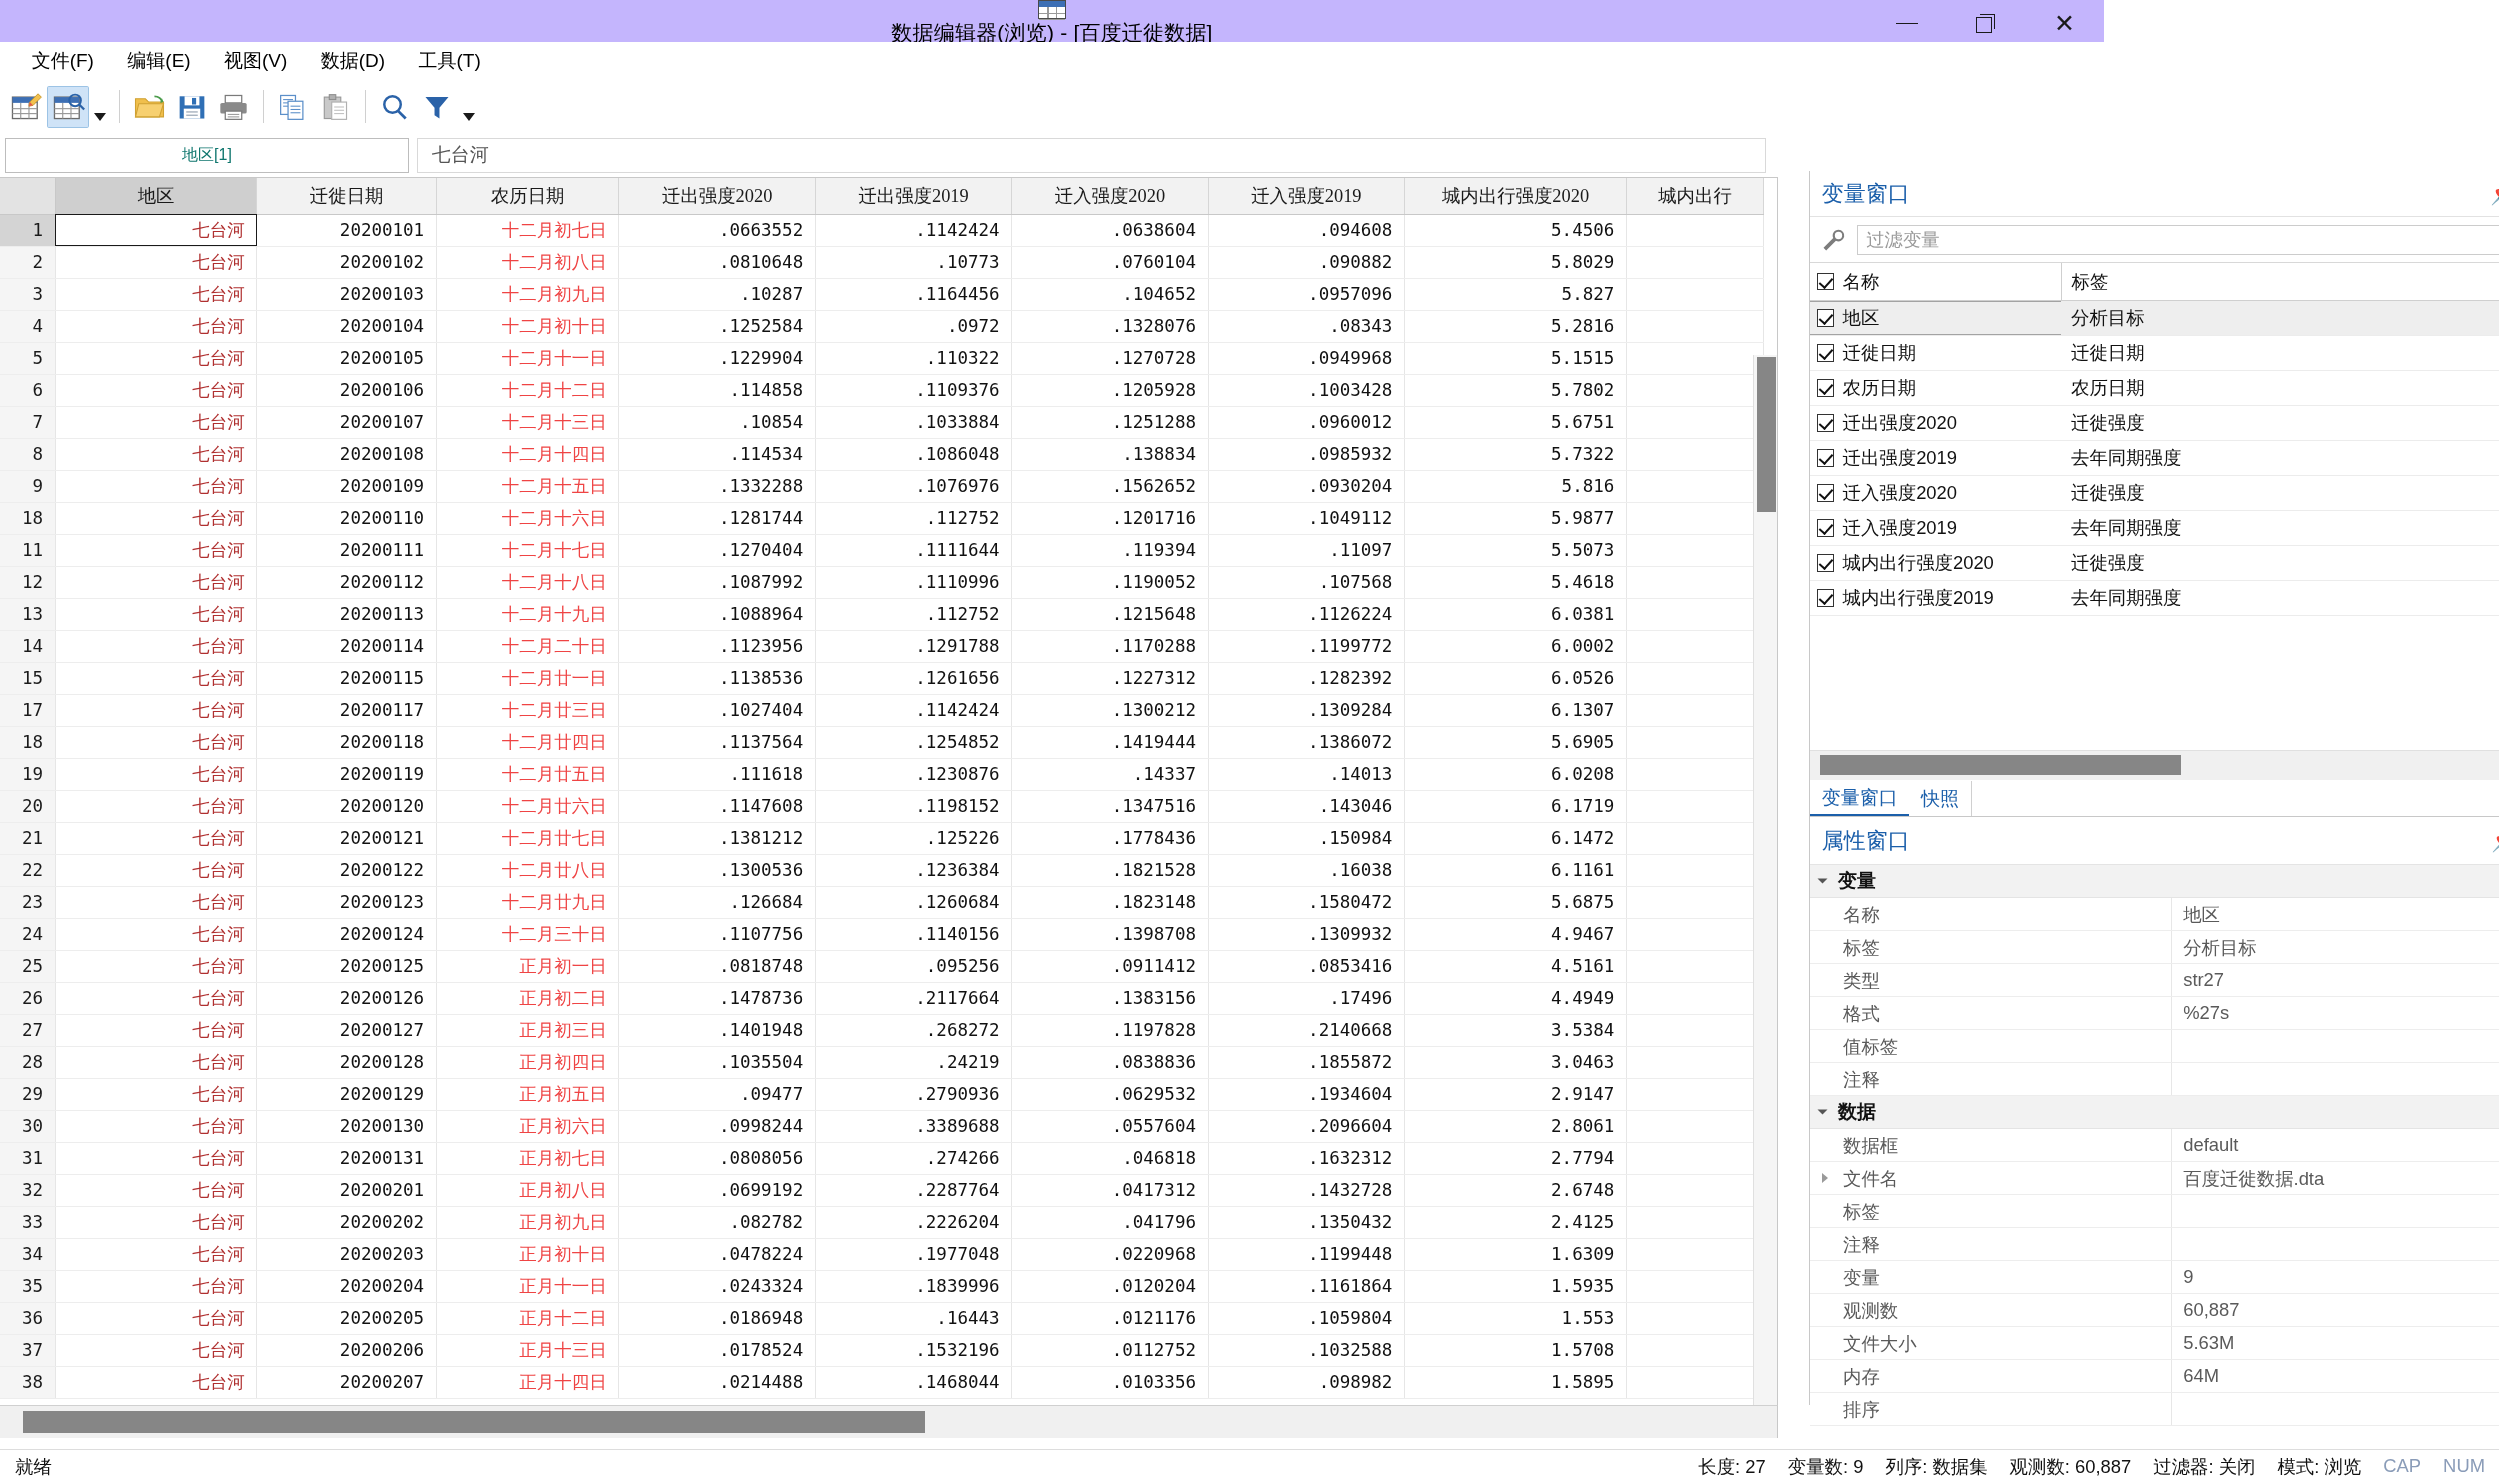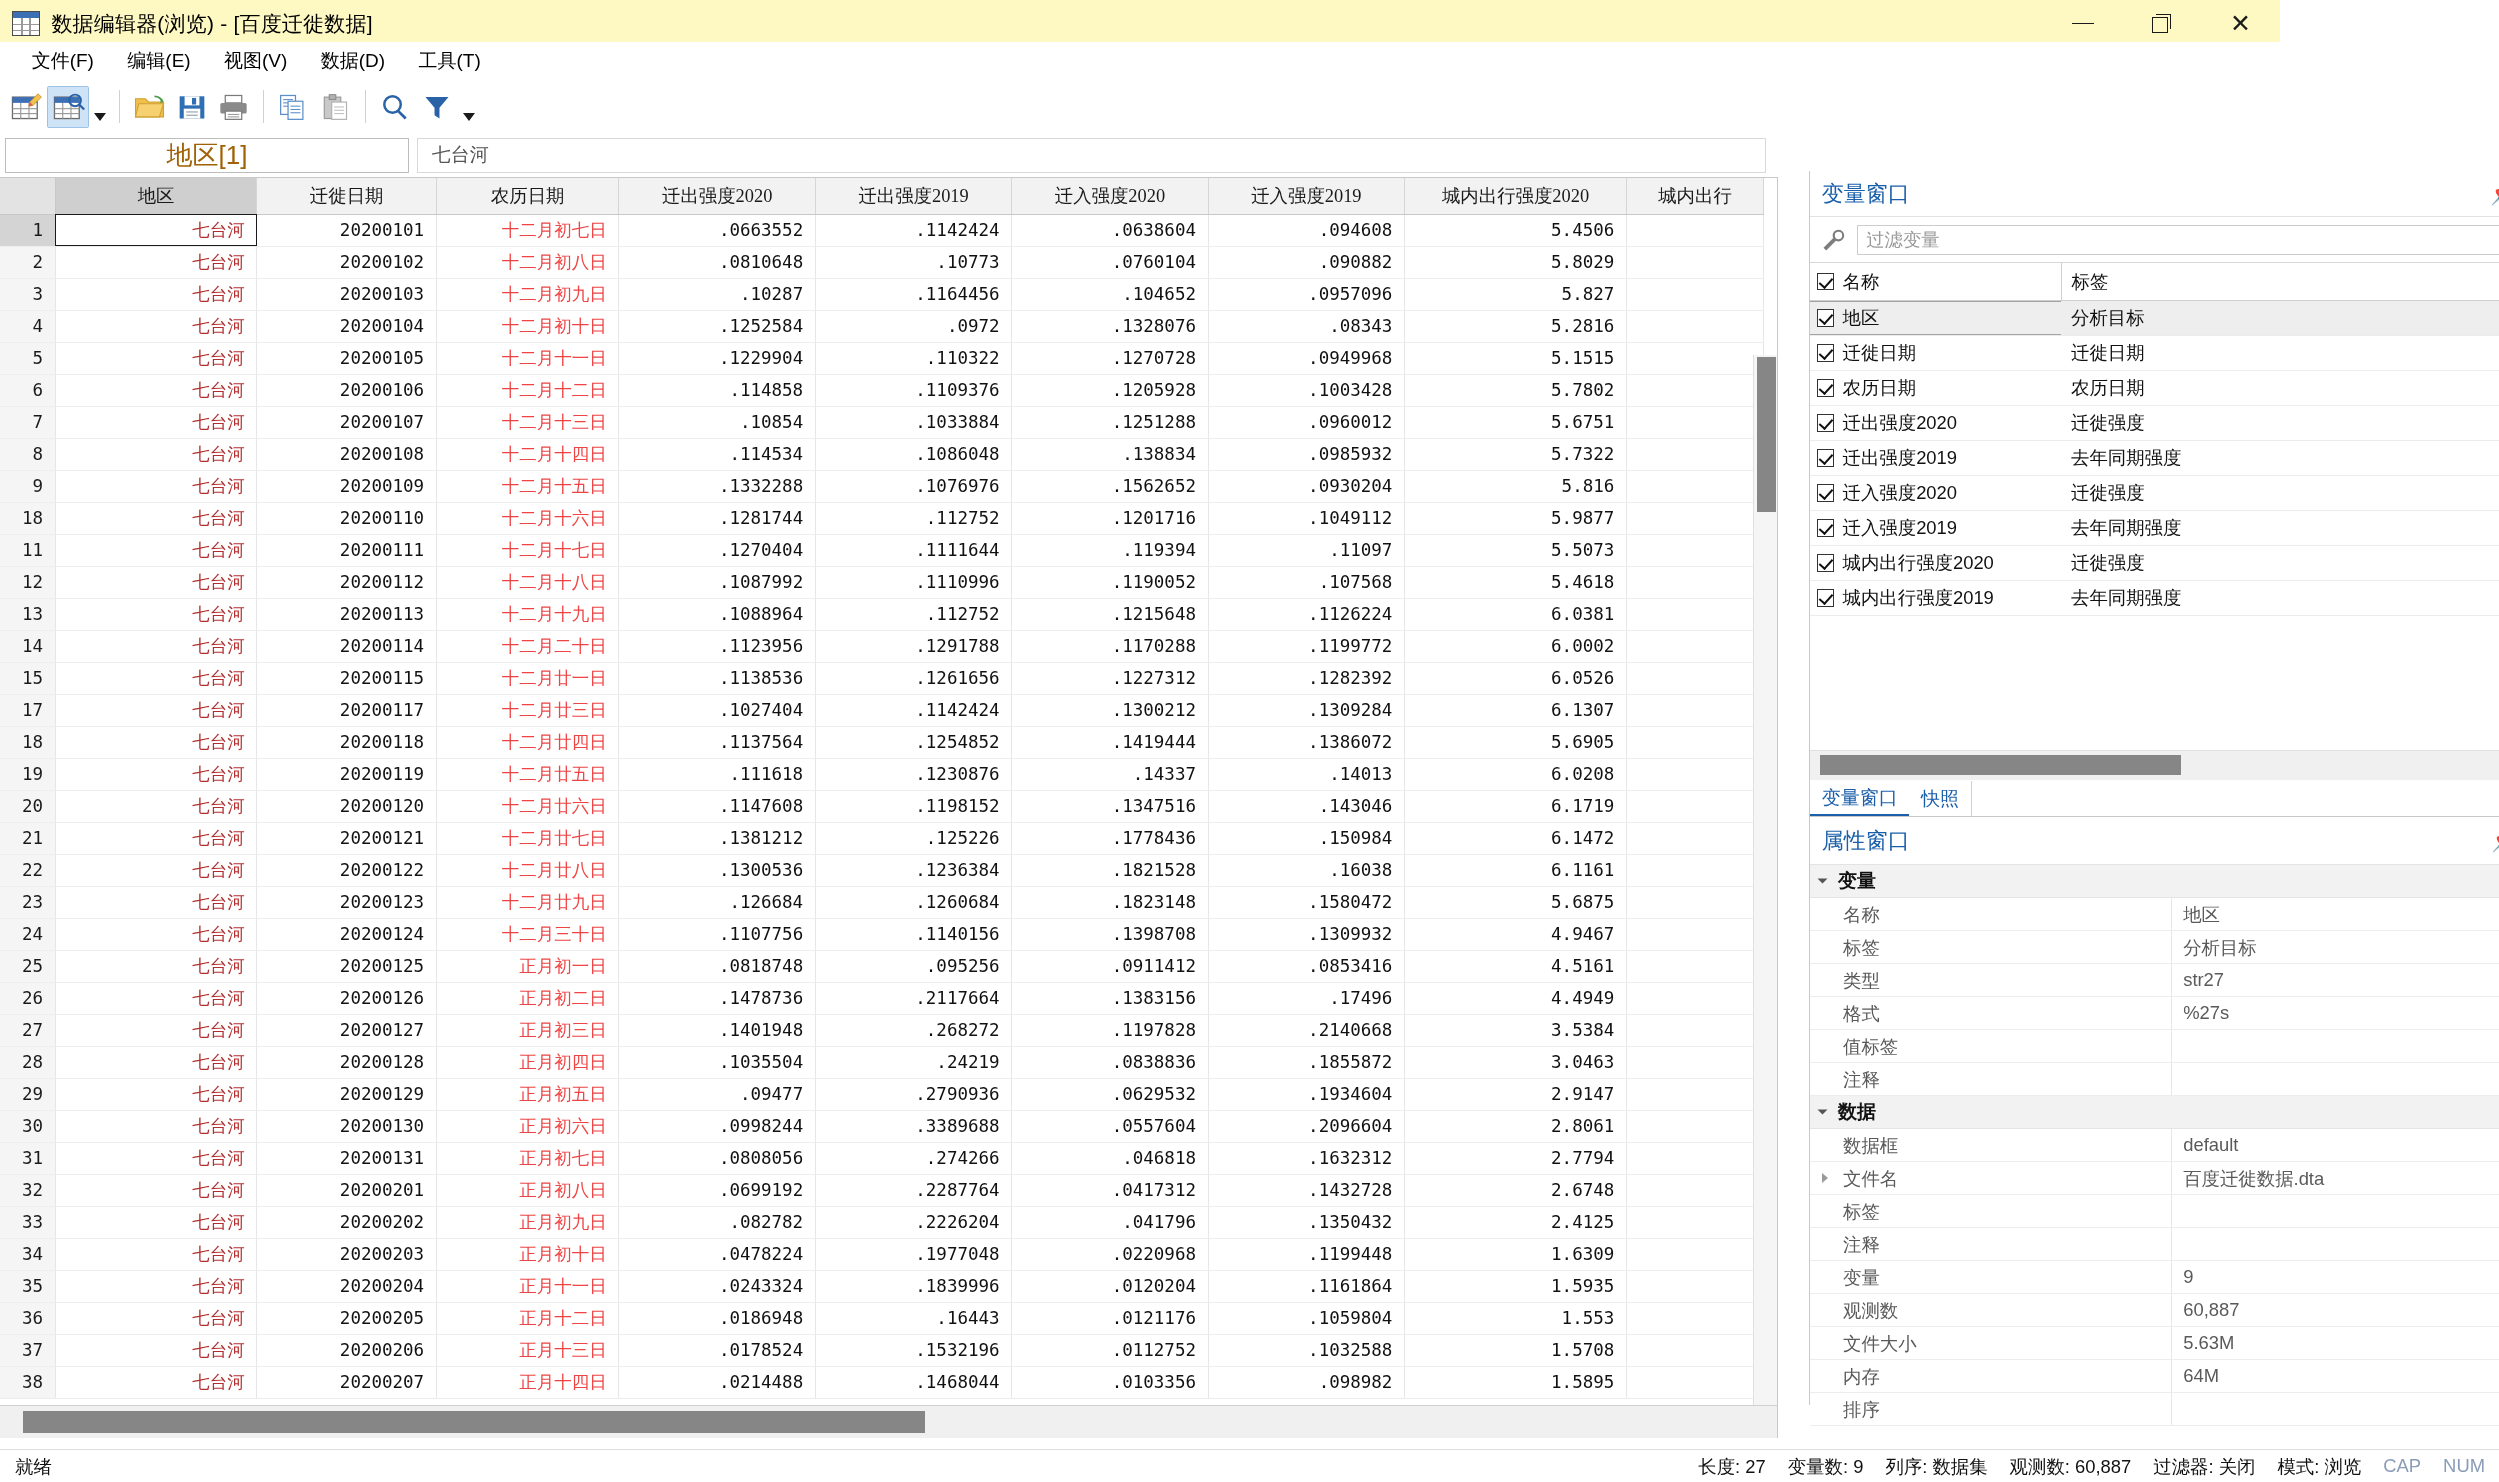--- a/index.html
+++ b/index.html
@@ -6,22 +6,22 @@
   html,body{ width:2500px; height:1482px; overflow:hidden; }
   body{
     font-family:"Liberation Sans","DejaVu Sans",sans-serif;
     background:#ffffff; color:#000;
     -webkit-font-smoothing:antialiased;
   }
   #app{ position:relative; width:2500px; height:1482px; background:#fff; }
 
   
   .titlebar{
-    position:absolute; left:0; top:0; width:2280px; height:47px;
-    background:#fef9c3; display:flex; align-items:center;
+    position:absolute; left:0; top:0; width:2104px; height:47px;
+    background:#c4b5fd; display:flex; align-items:center;flex-direction:column;
   }
   .title-icon{ margin-left:11.7px; margin-right:11.7px; width:28px; height:25px; position:relative; }
   .title-icon .grid{
     position:absolute; inset:0; border:1.7px solid #4a4a4a; background:#fff;
   }
   .title-icon .grid::before{
     content:""; position:absolute; left:0; top:0; right:0; height:5.8px; background:#3d6fb4;
   }
   .title-icon .v1,.title-icon .v2{ position:absolute; top:5.8px; bottom:0; width:1.7px; background:#9a9a9a; }
   .title-icon .v1{ left:8.4px; } .title-icon .v2{ left:16.7px; }
@@ -67,21 +67,21 @@
   .caret{ width:0;height:0;border-left:6.7px solid transparent;border-right:6.7px solid transparent;border-top:8.4px solid #1a1a1a; }
 
   
   .cellbar{
     position:absolute; left:0; top:134px; width:1771px; height:42px;
     display:flex; align-items:center; background:#fff; padding:0 5px;
   }
   .cell-ref{
     width:404px; height:35px; border:0.8px solid #bdbdbd; background:#fff;
     display:flex; align-items:center; justify-content:center;
-    font-size:26px; color:#a16207;
+    font-size:16px; color:#0f766e;
   }
   .cell-val{
     flex:1; height:35px; border:0.8px solid #d9d9d9; background:#fff; margin-left:8.4px;
     display:flex; align-items:center; padding-left:13.4px;
     font-size:19px; color:#555;
   }
 
   
   .grid-wrap{
     position:absolute; left:0; top:177px; width:1778px; height:1228px;

